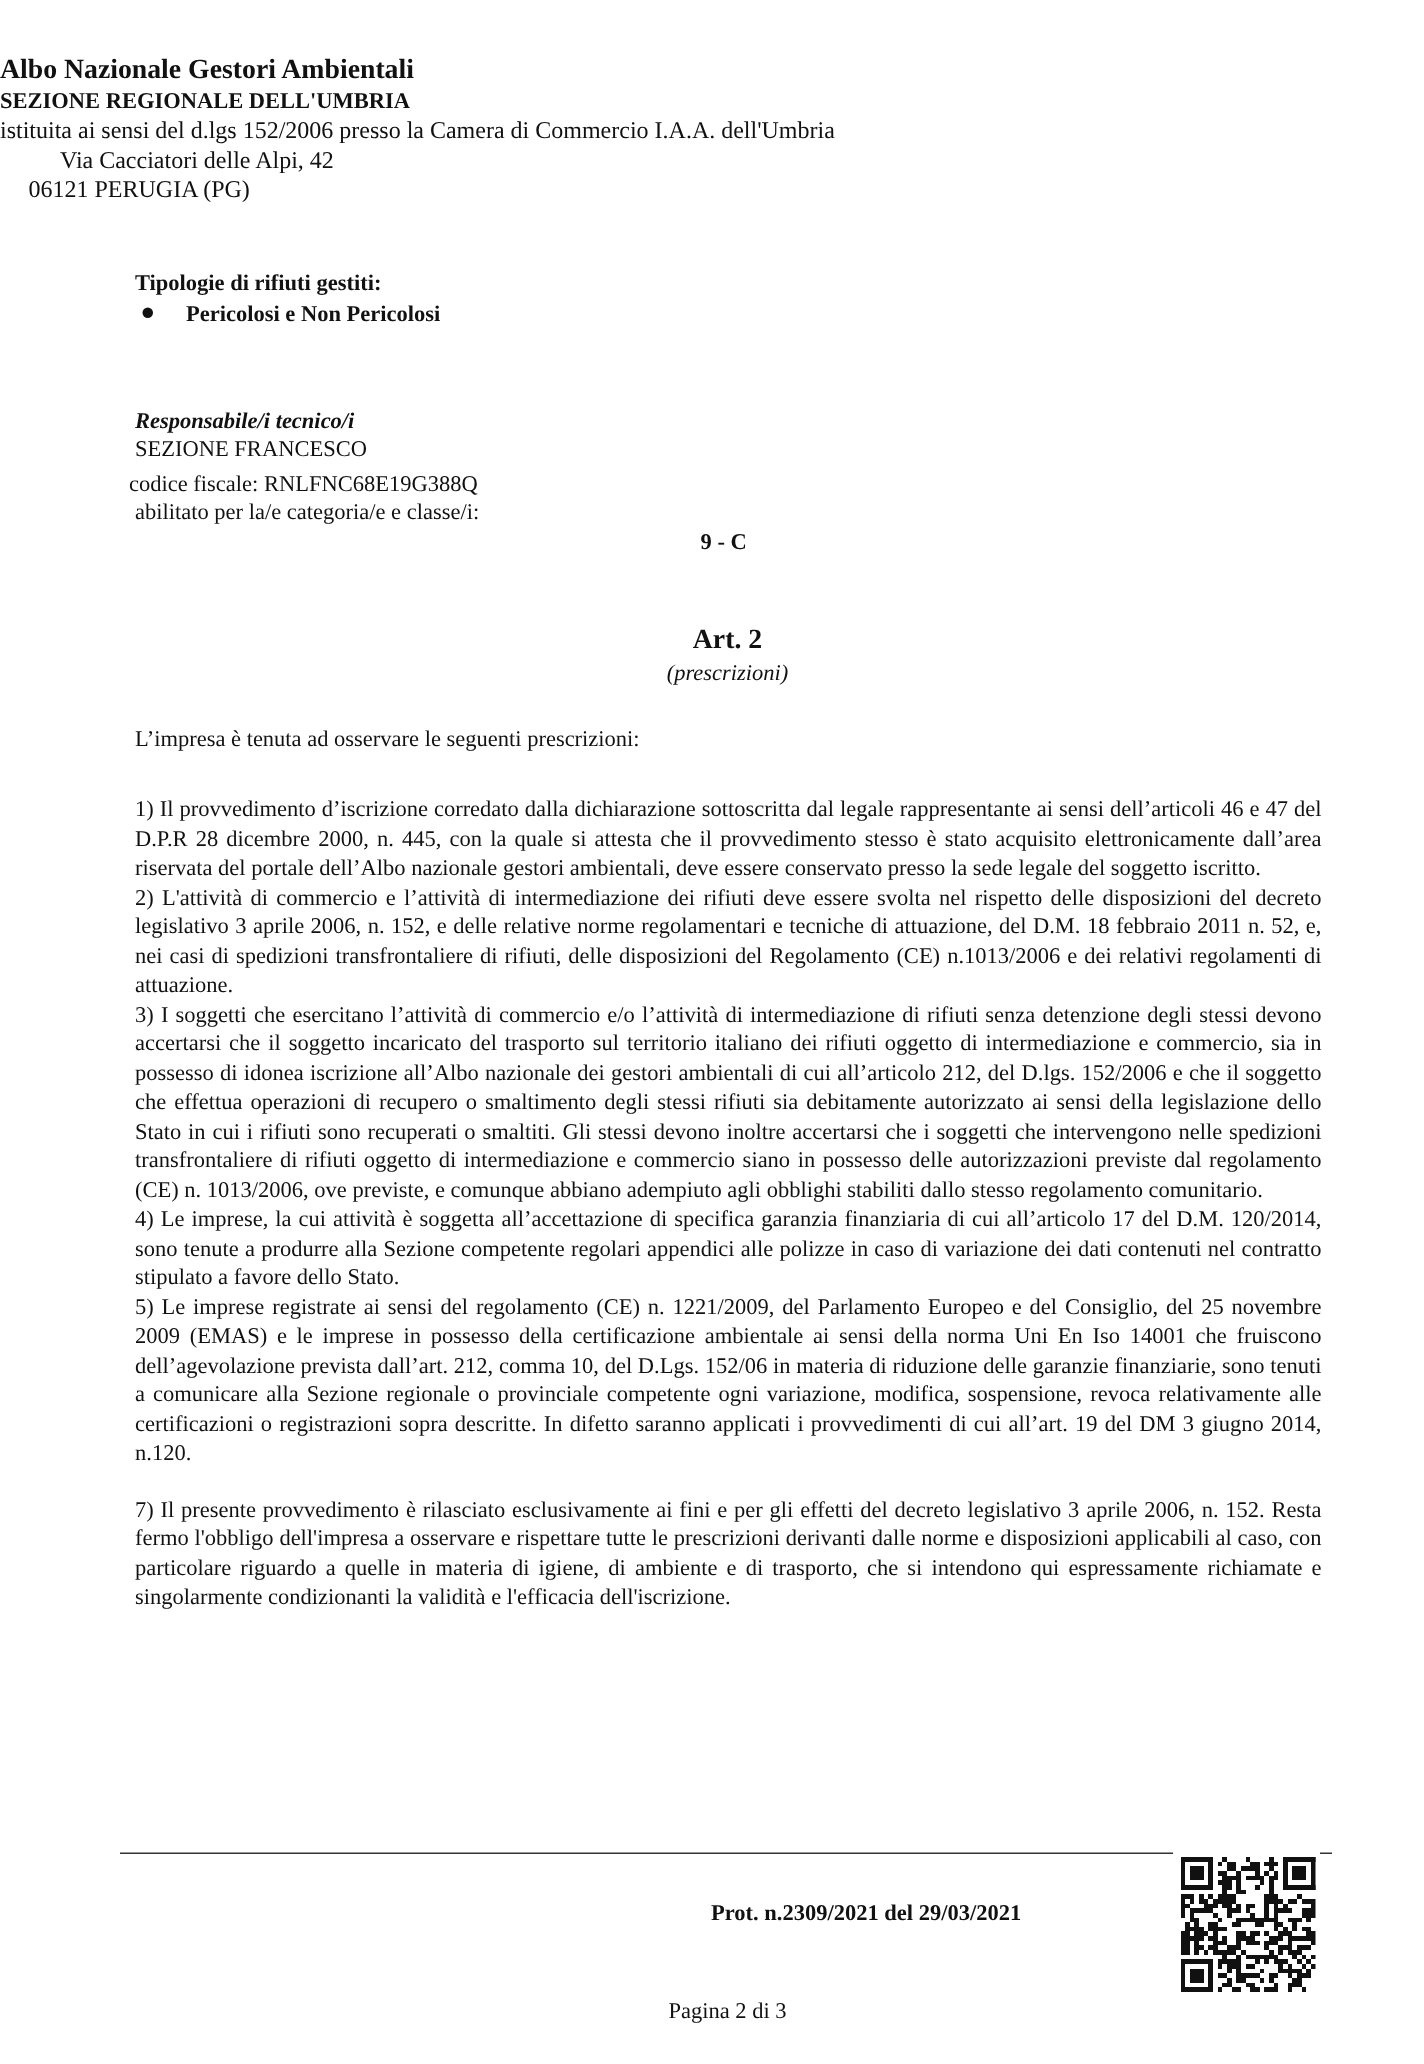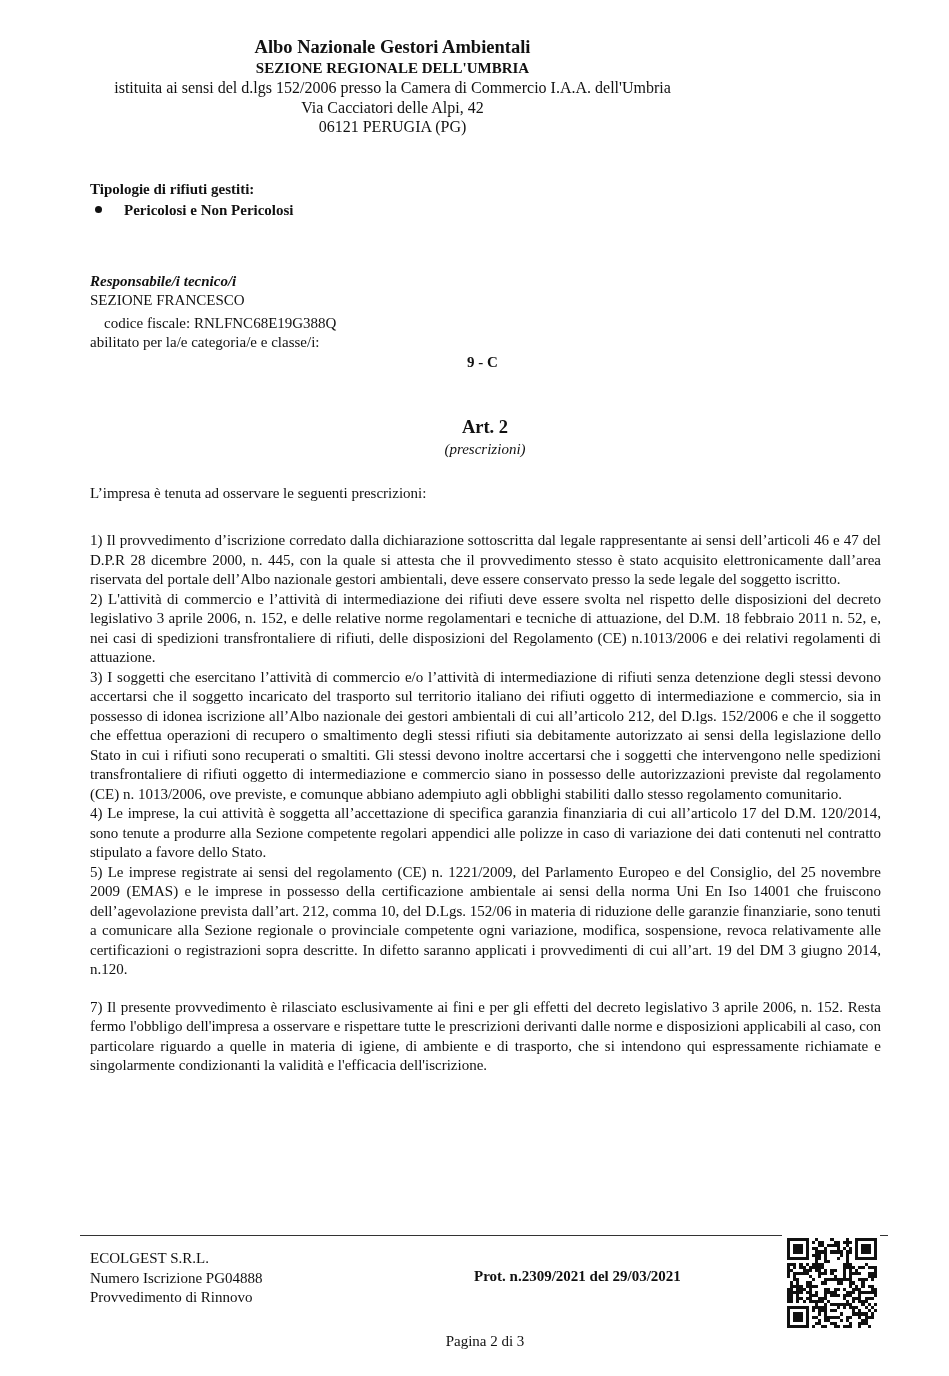--- a/index.html
+++ b/index.html
@@ -2,27 +2,27 @@
 <html><head>
   <meta charset="utf-8">
   <style>
     html, body { margin: 0; padding: 0; background: #ffffff; }
     body {
       width: 949px; height: 1376px; position: relative; overflow: hidden;
       font-family: "Liberation Serif", "DejaVu Serif", serif;
       color: #111111;
     }
     .page { position: absolute; left: 0; top: 0; width: 949px; height: 1376px; }
-    .hdr { position: absolute; left: 0; width: 785px; text-align: center; white-space: nowrap; }
+    .hdr { position: absolute; left: 0; width: 785px; text-align: left; white-space: nowrap; }
     .h-title { top: 37px; font-size: 18.5px; font-weight: bold; }
     .h-section { top: 60px; font-size: 15px; font-weight: bold; }
     .h-line { font-size: 16px; }
     .h-l1 { top: 79px; }
-    .h-l2 { top: 99px; }
-    .h-l3 { top: 118px; }
+    .h-l2 { top: 99px; padding-left: 40px; }
+    .h-l3 { top: 118px; padding-left: 19px; }
 
     .abs { position: absolute; white-space: nowrap; font-size: 15px; }
     .bold { font-weight: bold; }
     .ital { font-style: italic; margin-top: 24px; }
 
     .bullet-row { position: absolute; left: 95px; top: 202px; font-size: 15px; font-weight: bold; white-space: nowrap; text-align: right; }
     .bullet-dot { display: inline-block; width: 7px; height: 7px; border-radius: 50%; background: #111; margin-right: 22px; vertical-align: middle; position: relative; top: -2px; }
 
     .art-title { position: absolute; left: 0; width: 970px; text-align: center; top: 417px; font-size: 18.5px; font-weight: bold; }
     .art-sub { position: absolute; left: 0; width: 970px; text-align: center; top: 441px; font-size: 15px; font-style: italic; }
@@ -53,46 +53,41 @@
   <div class="hdr h-line h-l3">06121 PERUGIA (PG)</div>
 
   <div class="abs bold" style="left:90px; top:181px;">Tipologie di rifiuti gestiti:</div>
   <div class="bullet-row">
     <span class="bullet-dot"></span><span>Pericolosi e Non Pericolosi</span>
   </div>
 
   <div class="abs bold ital" style="left:90px; top:249px;">Responsabile/i tecnico/i</div>
 
   <div class="abs" style="left:90px; top:292px;">SEZIONE FRANCESCO</div>
-  <div class="abs" style="left:104px; top:315px;">codice fiscale: RNLFNC68E19G388Q</div>
+  <div class="abs" style="left:86px; top:315px;">codice fiscale: RNLFNC68E19G388Q</div>
   <div class="abs" style="left:90px; top:334px;">abilitato per la/e categoria/e e classe/i:</div>
   <div class="abs bold" style="left:467px; top:354px;">9 - C</div>
 
   <div class="art-title">Art. 2</div>
   <div class="art-sub">(prescrizioni)</div>
 
   <div class="abs" style="left:90px; top:485px;">L’impresa è tenuta ad osservare le seguenti prescrizioni:</div>
 
   <div class="body-text">
     <p>1) Il provvedimento d’iscrizione corredato dalla dichiarazione sottoscritta dal legale rappresentante ai sensi dell’articoli 46 e 47 del D.P.R 28 dicembre 2000, n. 445, con la quale si attesta che il provvedimento stesso è stato acquisito elettronicamente dall’area riservata del portale dell’Albo nazionale gestori ambientali, deve essere conservato presso la sede legale del soggetto iscritto.</p>
     <p>2) L'attività di commercio e l’attività di intermediazione dei rifiuti deve essere svolta nel rispetto delle disposizioni del decreto legislativo 3 aprile 2006, n. 152, e delle relative norme regolamentari e tecniche di attuazione, del D.M. 18 febbraio 2011 n. 52, e, nei casi di spedizioni transfrontaliere di rifiuti, delle disposizioni del Regolamento (CE) n.1013/2006 e dei relativi regolamenti di attuazione.</p>
     <p>3) I soggetti che esercitano l’attività di commercio e/o l’attività di  intermediazione di rifiuti senza detenzione degli stessi devono accertarsi che il soggetto incaricato del trasporto sul territorio italiano dei rifiuti oggetto di intermediazione e commercio, sia in possesso di idonea iscrizione all’Albo nazionale dei gestori ambientali di cui all’articolo 212, del D.lgs. 152/2006 e che il soggetto che effettua operazioni di recupero o smaltimento degli stessi rifiuti sia debitamente autorizzato ai sensi della legislazione dello Stato in cui i rifiuti sono recuperati o smaltiti. Gli stessi devono inoltre accertarsi che i soggetti che intervengono nelle spedizioni transfrontaliere di rifiuti oggetto di intermediazione e commercio siano in possesso delle autorizzazioni previste dal regolamento (CE) n. 1013/2006, ove previste, e comunque abbiano adempiuto agli obblighi stabiliti dallo stesso regolamento comunitario.</p>
     <p>4) Le imprese, la cui attività è soggetta all’accettazione di specifica garanzia finanziaria di cui all’articolo 17 del D.M. 120/2014, sono tenute a produrre alla Sezione competente regolari appendici alle polizze in caso di variazione dei dati contenuti nel contratto stipulato a favore dello Stato.</p>
     <p>5) Le imprese registrate ai sensi del regolamento (CE) n. 1221/2009, del Parlamento Europeo e del Consiglio, del 25 novembre 2009 (EMAS) e le imprese in possesso della certificazione ambientale ai sensi della norma Uni En Iso 14001 che fruiscono dell’agevolazione prevista dall’art. 212, comma 10, del D.Lgs. 152/06 in materia di riduzione delle garanzie finanziarie, sono tenuti a comunicare alla Sezione regionale o provinciale competente ogni variazione, modifica, sospensione, revoca relativamente alle certificazioni o registrazioni sopra descritte. In difetto saranno applicati i provvedimenti di cui all’art. 19 del DM 3 giugno 2014, n.120.</p>
     <p class="last-gap">7) Il presente provvedimento è rilasciato esclusivamente ai fini e per gli effetti del decreto legislativo 3 aprile 2006, n. 152. Resta fermo l'obbligo dell'impresa a osservare e rispettare tutte le prescrizioni derivanti dalle norme e disposizioni applicabili al caso, con particolare riguardo a quelle in materia di igiene, di ambiente e di trasporto, che si intendono qui espressamente richiamate e singolarmente condizionanti la validità e l'efficacia dell'iscrizione.</p>
   </div>
 
   <div class="footer-rule"></div>
   <div class="footer-rule-2"></div>
 
-  <div class="footer-left">
-    <div>ECOLGEST S.R.L.</div>
-    <div>Numero Iscrizione PG04888</div>
-    <div>Provvedimento di Rinnovo</div>
-  </div>
 
   <div class="footer-prot">Prot. n.2309/2021 del 29/03/2021</div>
 
   <svg class="qr" viewBox="0 0 29 29" shape-rendering="crispEdges">
     <rect x="0" y="0" width="29" height="29" fill="#ffffff"></rect>
     <g id="qr-modules" fill="#111111">
         <rect x="0" y="0" width="7" height="1"></rect>
         <rect x="0" y="6" width="7" height="1"></rect>
         <rect x="0" y="0" width="1" height="7"></rect>
         <rect x="6" y="0" width="1" height="7"></rect>

